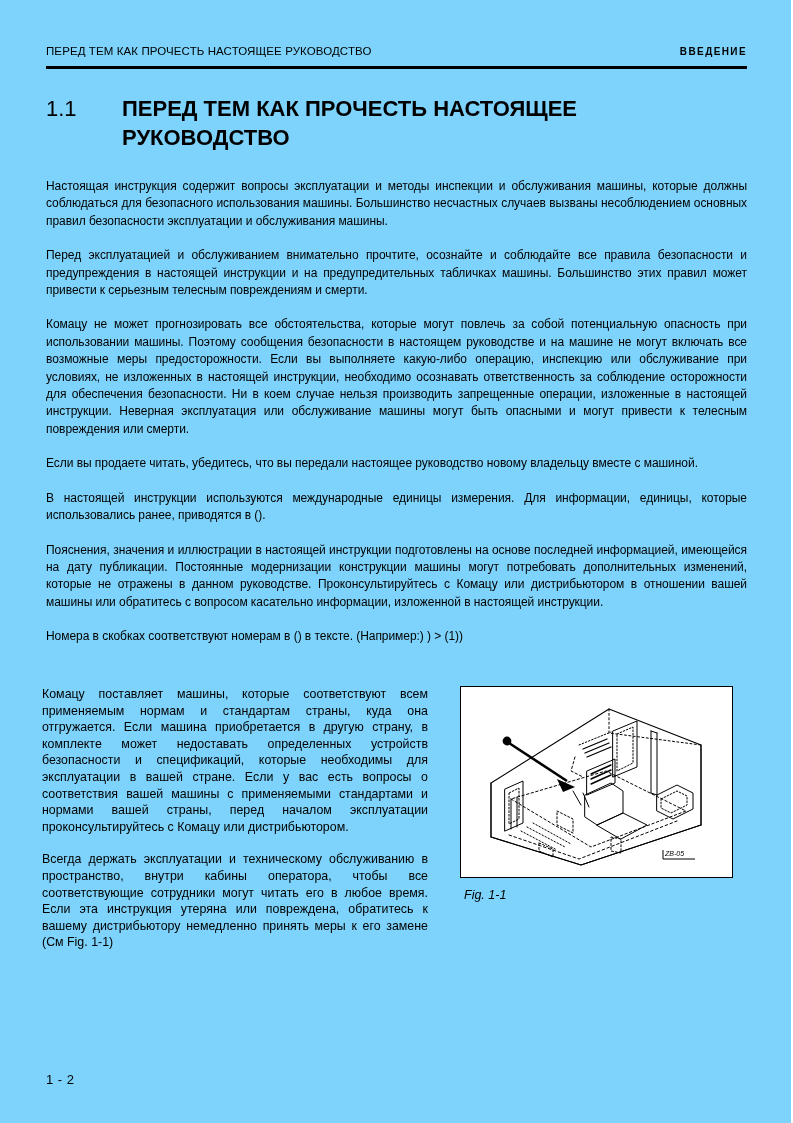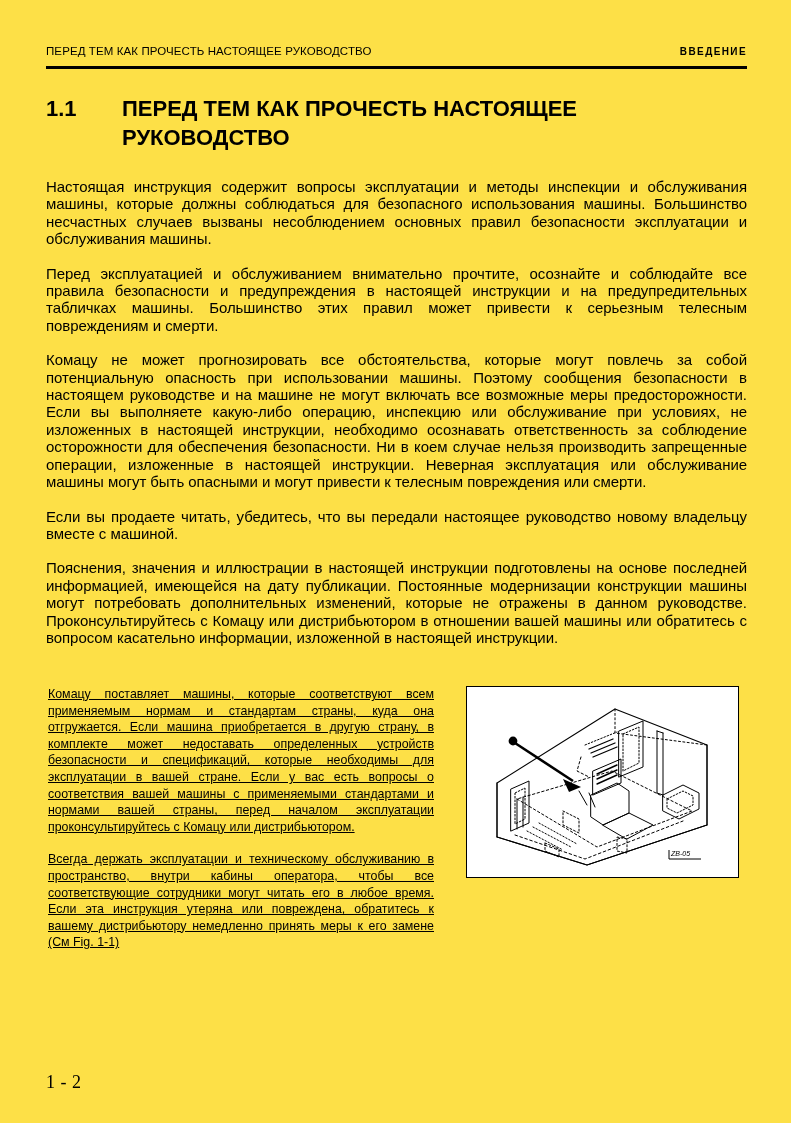--- a/index.html
+++ b/index.html
@@ -8,21 +8,21 @@
     background: #ffffff;
   }
   body {
     font-family: "Liberation Sans", sans-serif;
     color: #000000;
   }
   #page {
     position: relative;
     width: 791px;
     height: 1123px;
-    background: #fde047;
+    background: #7dd3fc;
     overflow: hidden;
   }
 
   
   #header {
     position: absolute;
     left: 46px;
     top: 45px;
     width: 701px;
     display: flex;
@@ -53,42 +53,42 @@
   #section-title {
     position: absolute;
     left: 46px;
     top: 95px;
     width: 701px;
     display: flex;
     align-items: flex-start;
   }
   #section-title .sec-num {
     font-size: 22px;
-    font-weight: bold;
+    font-weight: normal;
     width: 76px;
     flex: 0 0 76px;
     line-height: 1.30;
   }
   #section-title .sec-text {
     font-size: 22px;
     font-weight: bold;
     line-height: 1.30;
     max-width: 560px;
   }
 
   
   #body-copy {
     position: absolute;
     left: 46px;
     top: 178px;
     width: 701px;
   }
   #body-copy p {
     margin: 0 0 17px 0;
-    font-size: 15px;
+    font-size: 12px;
     line-height: 17.4px;
     text-align: justify;
     text-justify: inter-word;
     letter-spacing: -0.05px;
   }
   #body-copy p.last {
     margin-bottom: 0;
   }
 
   
@@ -100,27 +100,26 @@
     color: #5a5a5a;
     letter-spacing: 0.4px;
     white-space: nowrap;
     pointer-events: none;
     font-family: "Liberation Sans", sans-serif;
   }
 
   
   #lower {
     position: absolute;
-    left: 48px;
+    left: 42px;
     top: 686px;
     width: 701px;
     display: flex;
     gap: 32px;
     align-items: flex-start;
-    text-decoration: underline;
   }
   #lower-left {
     width: 386px;
     flex: 0 0 386px;
   }
   #lower-left p {
     margin: 0 0 16px 0;
     font-size: 12.4px;
     line-height: 16.6px;
     text-align: justify;
@@ -150,23 +149,22 @@
     margin-left: 4px;
     font-size: 12.5px;
     font-style: italic;
   }
 
   
   #footer {
     position: absolute;
     left: 46px;
     top: 1072px;
-    font-size: 18px;
+    font-size: 13px;
     letter-spacing: 0.5px;
-    font-family: Liberation Serif, serif;
   }
 </style>
 </head>
 <body>
 
 <div id="page">
 
   <div id="header">
     <span class="hdr-left">ПЕРЕД ТЕМ КАК ПРОЧЕСТЬ НАСТОЯЩЕЕ РУКОВОДСТВО</span>
     <span class="hdr-right">ВВЕДЕНИЕ</span>
@@ -176,21 +174,23 @@
   <div id="section-title">
     <span class="sec-num">1.1</span>
     <span class="sec-text">ПЕРЕД ТЕМ КАК ПРОЧЕСТЬ НАСТОЯЩЕЕ РУКОВОДСТВО</span>
   </div>
 
   <div id="body-copy">
     <p>Настоящая инструкция содержит вопросы эксплуатации и методы инспекции и обслуживания машины, которые должны соблюдаться для безопасного использования машины. Большинство несчастных случаев вызваны несоблюдением основных правил безопасности эксплуатации и обслуживания машины.</p>
     <p>Перед эксплуатацией и обслуживанием внимательно прочтите, осознайте и соблюдайте все правила безопасности и предупреждения в настоящей инструкции и на предупредительных табличках машины. Большинство этих правил может привести к серьезным телесным повреждениям и смерти.</p>
     <p>Комацу не может прогнозировать все обстоятельства, которые могут повлечь за собой потенциальную опасность при использовании машины. Поэтому сообщения безопасности в настоящем руководстве и на машине не могут включать все возможные меры предосторожности. Если вы выполняете какую-либо операцию, инспекцию или обслуживание при условиях, не изложенных в настоящей инструкции, необходимо осознавать ответственность за соблюдение осторожности для обеспечения безопасности.  Ни в коем случае нельзя производить запрещенные операции, изложенные в настоящей инструкции. Неверная эксплуатация или обслуживание машины могут быть опасными и могут привести к телесным повреждения или смерти.</p>
     <p>Если вы продаете читать, убедитесь, что вы передали настоящее руководство новому владельцу вместе с машиной.</p>
+    <p>В настоящей инструкции используются международные единицы измерения. Для информации, единицы, которые использовались ранее, приводятся в ().</p>
     <p>Пояснения, значения и иллюстрации в настоящей инструкции подготовлены на основе последней информацией, имеющейся на дату публикации. Постоянные модернизации конструкции машины могут потребовать дополнительных изменений, которые не отражены в данном руководстве. Проконсультируйтесь с Комацу или дистрибьютором в отношении вашей машины или обратитесь с вопросом касательно информации, изложенной в настоящей инструкции.</p>
+    <p class="last">Номера в скобках соответствуют номерам в () в тексте. (Например:) ) &gt; (1))</p>
   </div>
 
 
   <div id="lower">
 
     <div id="lower-left">
       <p>Комацу поставляет машины, которые соответствуют всем применяемым нормам и стандартам страны, куда она отгружается. Если машина приобретается в другую страну, в комплекте может недоставать определенных устройств безопасности и спецификаций, которые необходимы для эксплуатации в вашей стране. Если у вас есть вопросы о соответствия вашей машины с применяемыми стандартами и нормами вашей страны, перед началом эксплуатации проконсультируйтесь с Комацу или дистрибьютором.</p>
       <p class="last">Всегда держать эксплуатации и техническому обслуживанию в пространство, внутри кабины оператора, чтобы все соответствующие сотрудники могут читать его в любое время. Если эта инструкция утеряна или повреждена, обратитесь к вашему дистрибьютору немедленно принять меры к его замене (См Fig. 1-1)</p>
     </div>
 
@@ -255,19 +255,20 @@
             <polygon points="114,100 96,92 102,105" fill="#000"></polygon>
           </g>
 
           <g>
             <text x="204" y="169" font-family="Liberation Sans, sans-serif" font-size="7" font-style="italic" fill="#000">ZB-05</text>
             <line x1="202" y1="172" x2="234" y2="172" stroke="#000" stroke-width="1"></line>
             <line x1="202" y1="163" x2="202" y2="172" stroke="#000" stroke-width="1"></line>
           </g>
         </svg>
       </div>
+      <div id="figure-caption">Fig. 1-1</div>
     </div>
 
   </div>
 
   <div id="footer">1 - 2</div>
 
 </div>
 
 </body></html>

